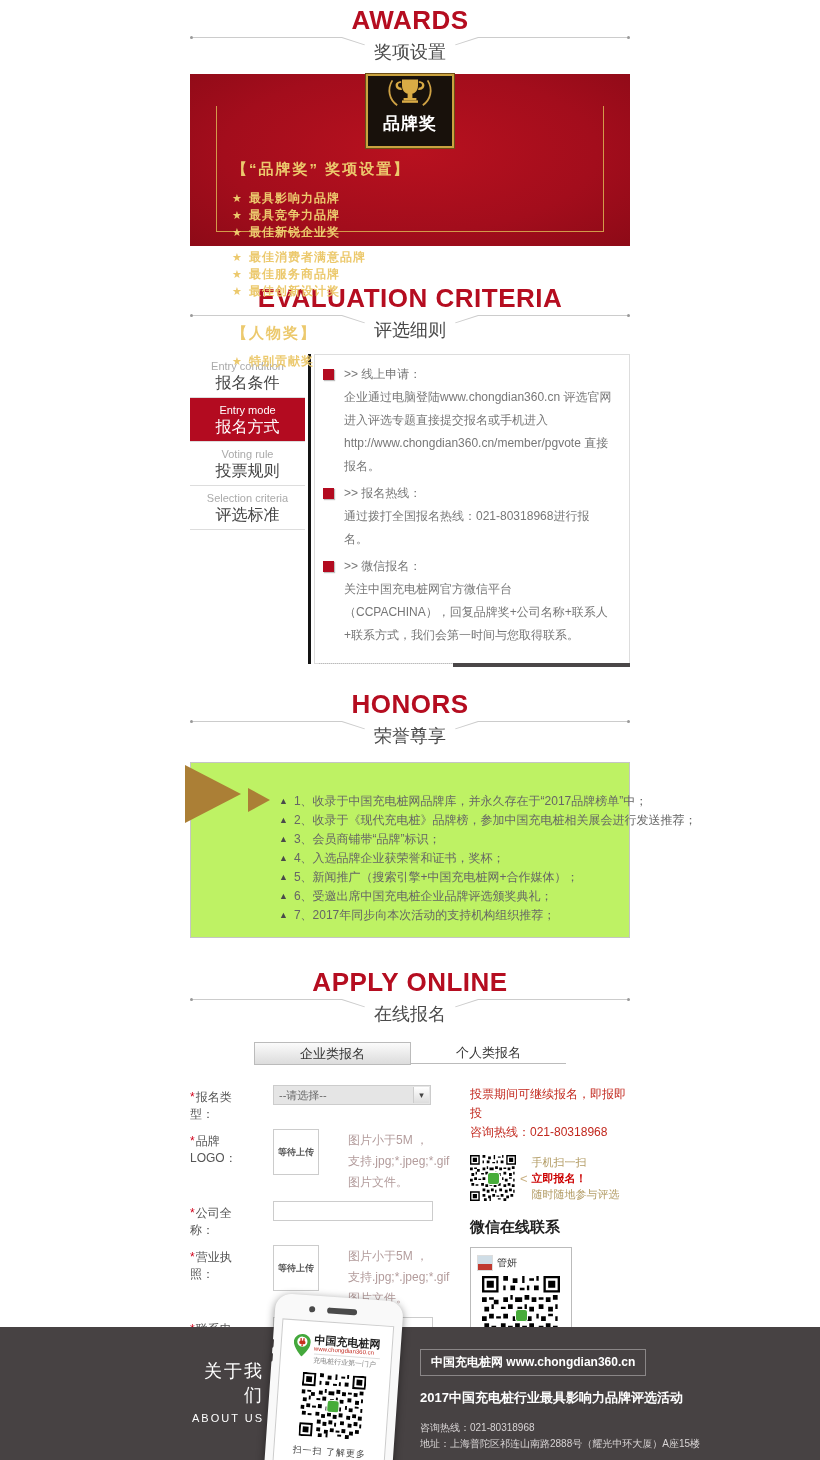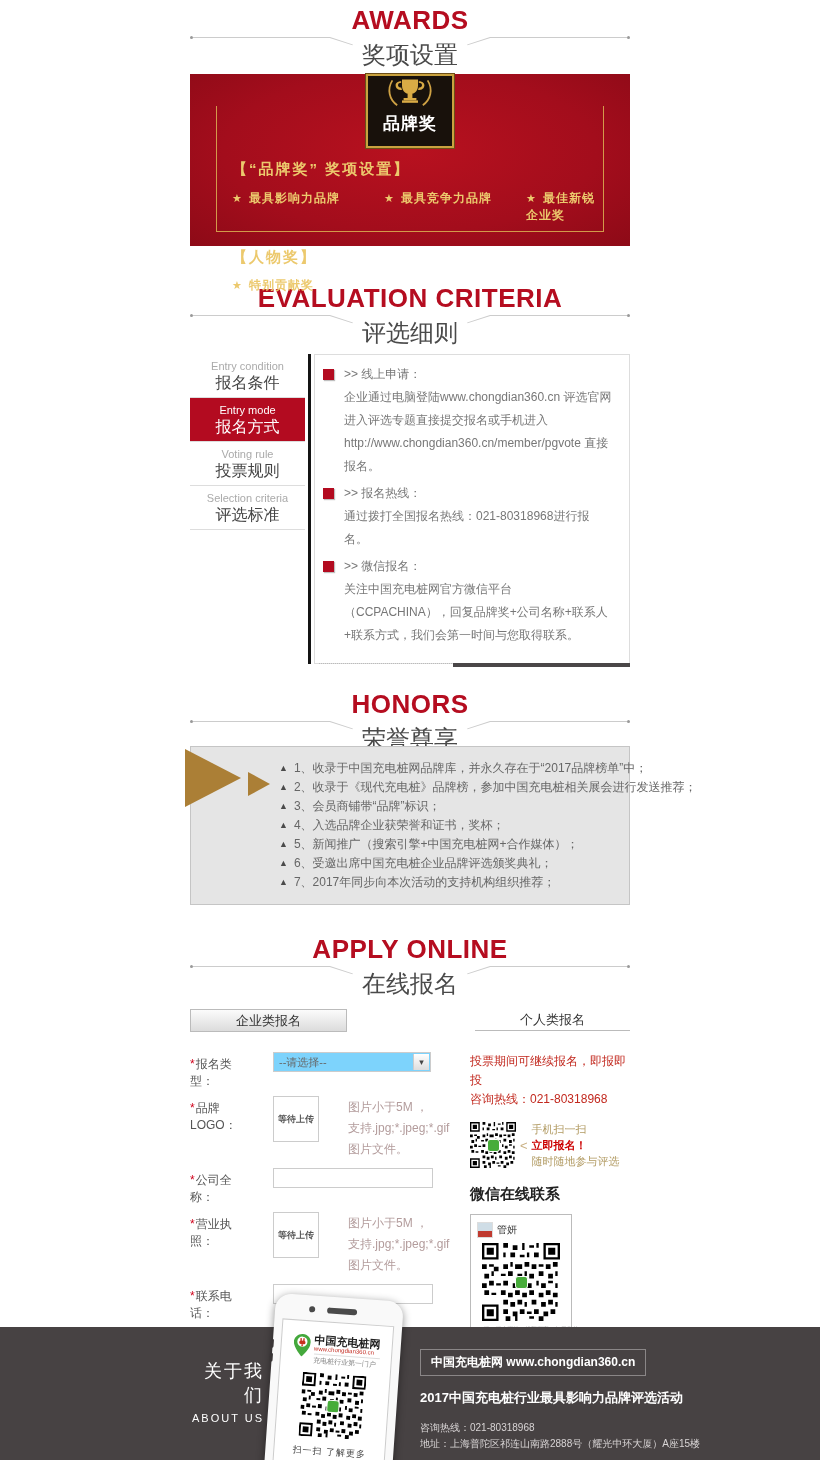--- a/index.html
+++ b/index.html
@@ -8,31 +8,31 @@
   .content{width:440px;margin:0 auto;}
 
   
   .sec{text-align:center;}
   .sec-title{font-size:26px;font-weight:bold;color:#b50d20;letter-spacing:.5px;line-height:28px;}
   .subrow{display:flex;align-items:flex-start;height:26px;margin-top:2px;}
   .sdot{width:3px;height:3px;background:#999;border-radius:50%;margin-top:0;flex:none;}
   .sline{flex:1;height:1px;background:#ccc;margin-top:1px;}
   .sdiag-l{width:24px;height:1px;background:#ccc;transform:rotate(18deg);transform-origin:0 0;margin-top:1px;flex:none;}
   .sdiag-r{width:24px;height:1px;background:#ccc;transform:rotate(-18deg);transform-origin:100% 0;margin-top:1px;flex:none;}
-  .subtxt{font-size:24px;color:#4a4a4a;margin:7px 8px 0;line-height:1;flex:none;}
+  .subtxt{font-size:18px;color:#4a4a4a;margin:7px 8px 0;line-height:1;flex:none;}
 
   
   .banner{position:relative;height:172px;margin-top:12px;background:radial-gradient(ellipse at 50% 45%,#b8111f 0%,#a30d1c 60%,#8d0a17 100%);}
   .banner-frame{position:absolute;left:26px;right:26px;top:32px;bottom:14px;border-left:1px solid rgba(216,170,80,.9);border-right:1px solid rgba(216,170,80,.9);border-bottom:1px solid rgba(216,170,80,.9);}
   .badge{position:absolute;top:0;left:50%;transform:translateX(-50%);width:84px;height:70px;background:#18110b;border:2px solid #c9a23f;box-shadow:0 0 0 1px #6b4e18;display:flex;flex-direction:column;align-items:center;}
   .badge svg{width:56px;height:32px;margin-top:2px;}
   .badge-label{color:#fff;font-size:17px;font-weight:bold;letter-spacing:1px;line-height:1.6;}
   .banner-content{position:absolute;left:42px;top:86px;right:26px;color:#ecc96d;text-align:left;}
   .bgroup-title{font-size:15px;font-weight:bold;letter-spacing:2px;}
-  .brow{display:flex;margin-top:11px;}
+  .brow{display:flex;margin-top:11px;flex-direction:column;}
   .bitem{font-size:12px;font-weight:bold;letter-spacing:1px;}
   .bitem .bstar{margin-right:6px;font-size:11px;}
   .bc1{width:152px;}.bc2{width:142px;}.bc3{flex:1;}
   .bgroup2{margin-top:24px;}
 
   
   .eval-wrap{display:flex;margin-top:14px;align-items:stretch;}
   .eval-tabs{width:115px;flex:none;}
   .etab{height:43px;border-bottom:1px solid #ddd;background:#fff;display:flex;flex-direction:column;justify-content:center;text-align:center;cursor:pointer;}
   .etab .en{font-size:11px;color:#aaa;line-height:14px;}
@@ -41,38 +41,38 @@
   .etab.active .en,.etab.active .zh{color:#fff;}
   .eval-divider{width:3px;background:#141414;margin-left:3px;flex:none;}
   .eval-panel{flex:1;border:1px solid #ddd;margin-left:3px;position:relative;padding:10px 12px 10px 8px;background:#fff;}
   .eval-panel::before{content:"";position:absolute;left:4px;right:55%;bottom:-1px;border-bottom:1px dotted #bbb;}
   .eval-panel::after{content:"";position:absolute;left:44%;right:-1px;bottom:-4px;height:4px;background:#4a4748;}
   .etitle{display:flex;align-items:center;font-size:12px;color:#777;height:18px;}
   .ebullet{width:11px;height:11px;background:#b30b20;box-shadow:1px 1px 1px rgba(0,0,0,.25);margin-right:10px;flex:none;}
   .ebody{font-size:12px;color:#777;line-height:23px;margin:3px 4px 6px 21px;}
 
   
-  .honors-box{position:relative;border:1px solid #c5c5c5;padding:12px 18px 12px 88px;background:#e5e5e5;}
+  .honors-box{position:relative;border:1px solid #c5c5c5;margin-top:16px;padding:29px 18px 12px 88px;background:#bef264;}
   .tri-big{position:absolute;left:-6px;top:2px;width:0;height:0;border-left:56px solid #ab7f36;border-top:29px solid transparent;border-bottom:29px solid transparent;}
   .tri-small{position:absolute;left:57px;top:25px;width:0;height:0;border-left:22px solid #ab7f36;border-top:12px solid transparent;border-bottom:12px solid transparent;}
   .hitem{font-size:12px;color:#666;line-height:19px;white-space:nowrap;}
   .hmark{color:#4a4a4a;font-size:9px;margin-right:6px;vertical-align:1px;}
 
   
-  .apply-tabs{display:flex;justify-content:space-between;margin-top:18px;}
+  .apply-tabs{display:flex;justify-content:center;margin-top:18px;}
   .atab{width:155px;height:21px;line-height:21px;text-align:center;font-size:13px;color:#333;cursor:pointer;}
   .atab.active{border:1px solid #bbb;background:linear-gradient(#fbfbfb,#dcdcdc);}
   .atab.inactive{border-bottom:1px solid #bbb;}
   .apply-body{display:flex;margin-top:20px;}
   .form-col{width:260px;flex:none;}
   .frow{display:flex;margin-bottom:6px;align-items:flex-start;gap:19px;}
   .flabel{width:64px;font-size:12px;color:#555;padding-top:4px;flex:none;text-align:left;}
   .rstar{color:#d0021b;margin-right:1px;}
   .finput{width:152px;height:18px;border:1px solid #ccc;font-size:11px;padding:0 3px;color:#333;}
-  .fselect{width:158px;height:20px;border:1px solid #ccc;display:flex;align-items:center;font-size:11px;color:#666;position:relative;padding-left:5px;box-sizing:border-box;background:#7dd3fc;cursor:pointer;}
+  .fselect{width:158px;height:20px;border:1px solid #ccc;display:flex;align-items:center;font-size:11px;color:#666;position:relative;padding-left:5px;box-sizing:border-box;background:#e5e5e5;cursor:pointer;}
   .fselect .arrowbox{position:absolute;right:1px;top:1px;bottom:1px;width:15px;background:linear-gradient(#fff,#ddd);border-left:1px solid #ccc;text-align:center;font-size:9px;line-height:17px;color:#444;}
   .fupload{width:44px;height:44px;border:1px solid #ccc;display:flex;align-items:center;justify-content:center;font-size:9px;font-weight:bold;color:#555;flex:none;background:#fff;cursor:pointer;}
   .fhint{margin-left:10px;font-size:12px;color:#b39c9c;line-height:21px;padding-top:1px;}
   .frow.upl{margin-bottom:8px;}
 
   .aside{margin-left:20px;width:160px;}
   .ared{font-size:12px;color:#c2281e;line-height:19px;}
   .aqr-row{display:flex;margin-top:12px;align-items:center;}
   .qrwrap{position:relative;flex:none;}
   .qr-green::after{content:"";position:absolute;left:50%;top:50%;width:11px;height:11px;margin:-6px 0 0 -6px;background:#47ac3a;border:1px solid #fff;border-radius:3px;}
@@ -177,20 +177,25 @@
           </svg>
         <div class="badge-label">品牌奖</div>
       </div>
       <div class="banner-content">
         <div class="bgroup-title">【“品牌奖” 奖项设置】</div>
         <div class="brow">
           <div class="bitem bc1"><span class="bstar">★</span><span>最具影响力品牌</span></div>
           <div class="bitem bc2"><span class="bstar">★</span><span>最具竞争力品牌</span></div>
           <div class="bitem bc3"><span class="bstar">★</span><span>最佳新锐企业奖</span></div>
         </div>
+        <div class="brow" style="margin-top:8px">
+          <div class="bitem bc1"><span class="bstar">★</span><span>最佳消费者满意品牌</span></div>
+          <div class="bitem bc2"><span class="bstar">★</span><span>最佳服务商品牌</span></div>
+          <div class="bitem bc3"><span class="bstar">★</span><span>最佳创新设计奖</span></div>
+        </div>
         <div class="bgroup-title bgroup2">【人物奖】</div>
         <div class="brow" style="margin-top:10px">
           <div class="bitem"><span class="bstar">★</span><span>特别贡献奖</span></div>
         </div>
       </div>
     </div>
 
     <div class="sec" style="margin-top:38px">
       <div class="sec-title">EVALUATION CRITERIA</div>
       <div class="subrow">

